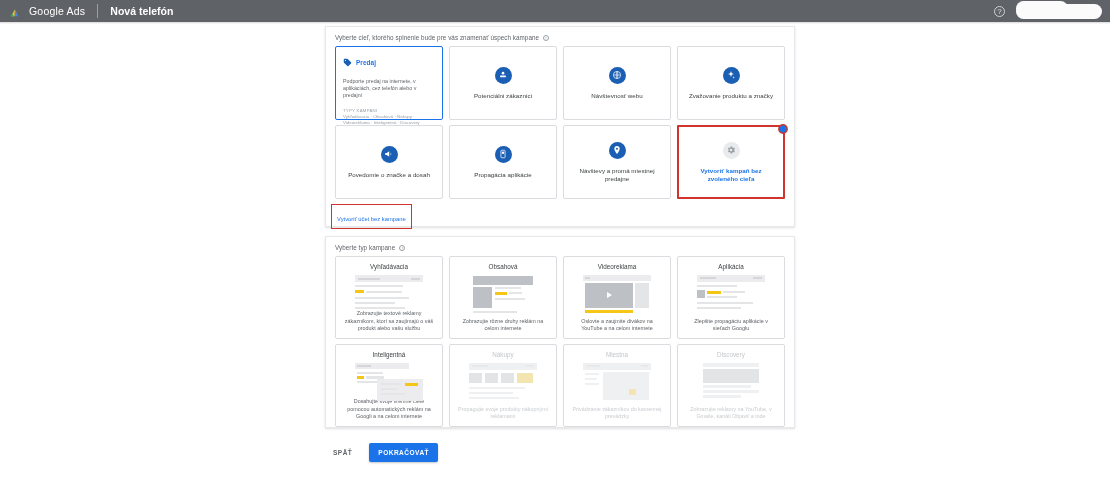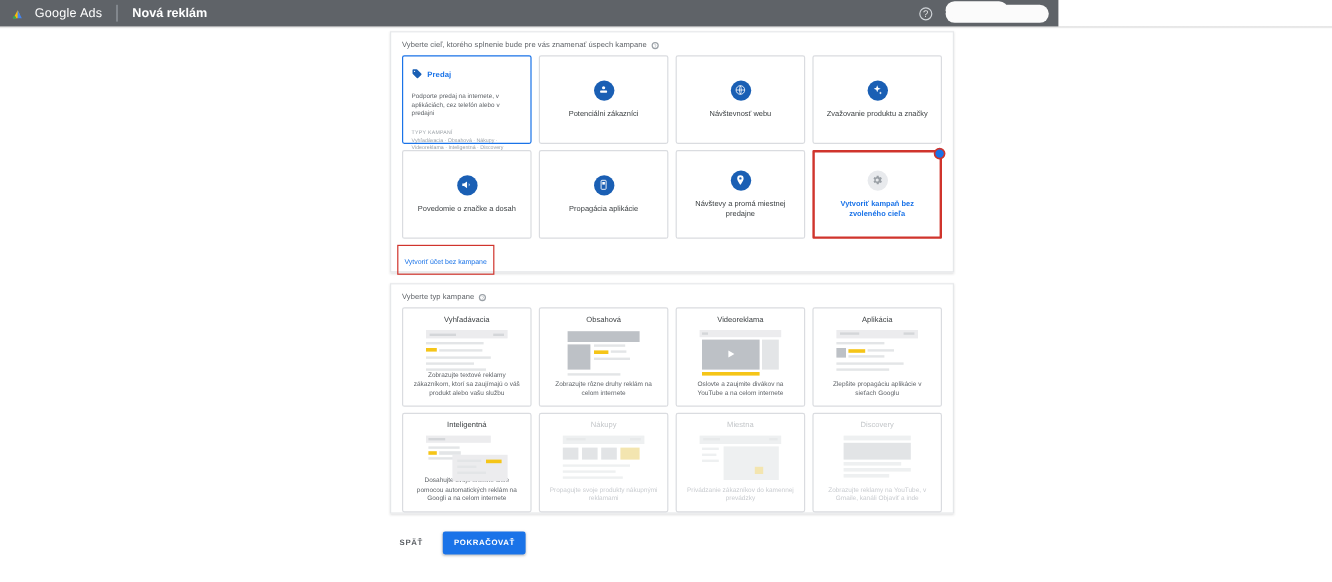--- a/index.html
+++ b/index.html
@@ -6,21 +6,21 @@
   html, body {
     width: 1110px; height: 485px;
     font-family: "Liberation Sans", sans-serif;
     background: #ffffff;
     overflow: hidden;
   }
   #app { position: relative; width: 1110px; height: 485px; background: #ffffff; }
 
   
   .topbar {
-    position: absolute; left: 0; top: 0; width: 882px; height: 22px;
+    position: absolute; left: 0; top: 0; width: 1110px; height: 22px;
     background: #5f6368; display: flex; 
   }
   .brand-wrap { display: flex; align-items: center; padding-left: 9px; }
   .ads-logo { width: 13px; height: 13px; position: relative; margin-right: 7px; }
   .brand-text {
     color: #ffffff; font-size: 10.5px; letter-spacing: .2px; white-space: nowrap;
   }
   .brand-sep {
     width: 1px; height: 14px; background: #9aa0a6; margin: 0 12px;
   }
@@ -203,21 +203,21 @@
     <div class="brand-wrap">
       <span class="ads-logo">
         <svg viewBox="0 0 24 24" width="13" height="13">
           <path d="M4 19 L10.5 6.5 L14 13 L10.5 19 Z" fill="#fbbc04"></path>
           <path d="M10.5 6.5 L17 19 L10.5 19 Z" fill="#4285f4"></path>
           <circle cx="5.6" cy="17.6" r="2.4" fill="#34a853"></circle>
         </svg>
       </span>
       <span class="brand-text">Google Ads</span>
       <span class="brand-sep"></span>
-      <span class="page-sub">Nová reklám</span>
+      <span class="page-sub">Nová telefón</span>
     </div>
     <div class="topbar-right">
       <div class="help-icon">?</div>
       <div class="redact"></div>
     </div>
   </div>
   <div class="topbar-shadow"></div>
 
   <div class="panel" id="goal-panel">
     <div class="section-head">

